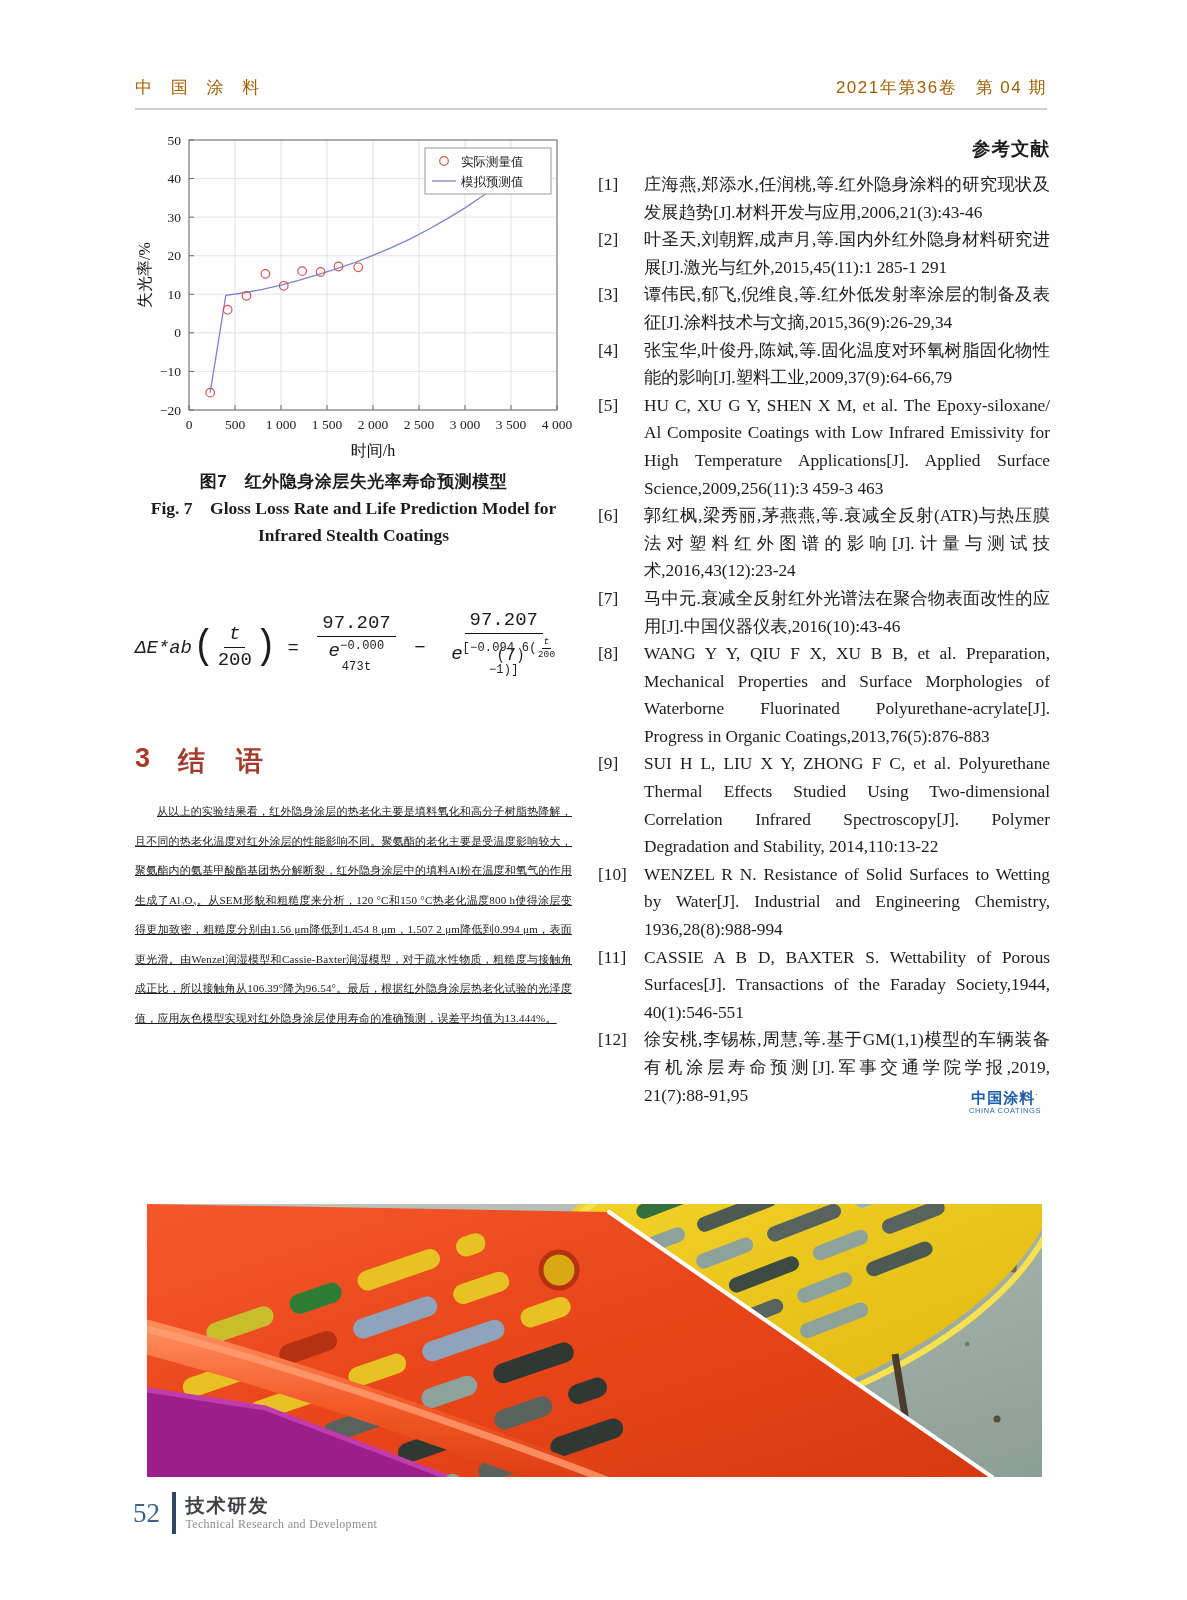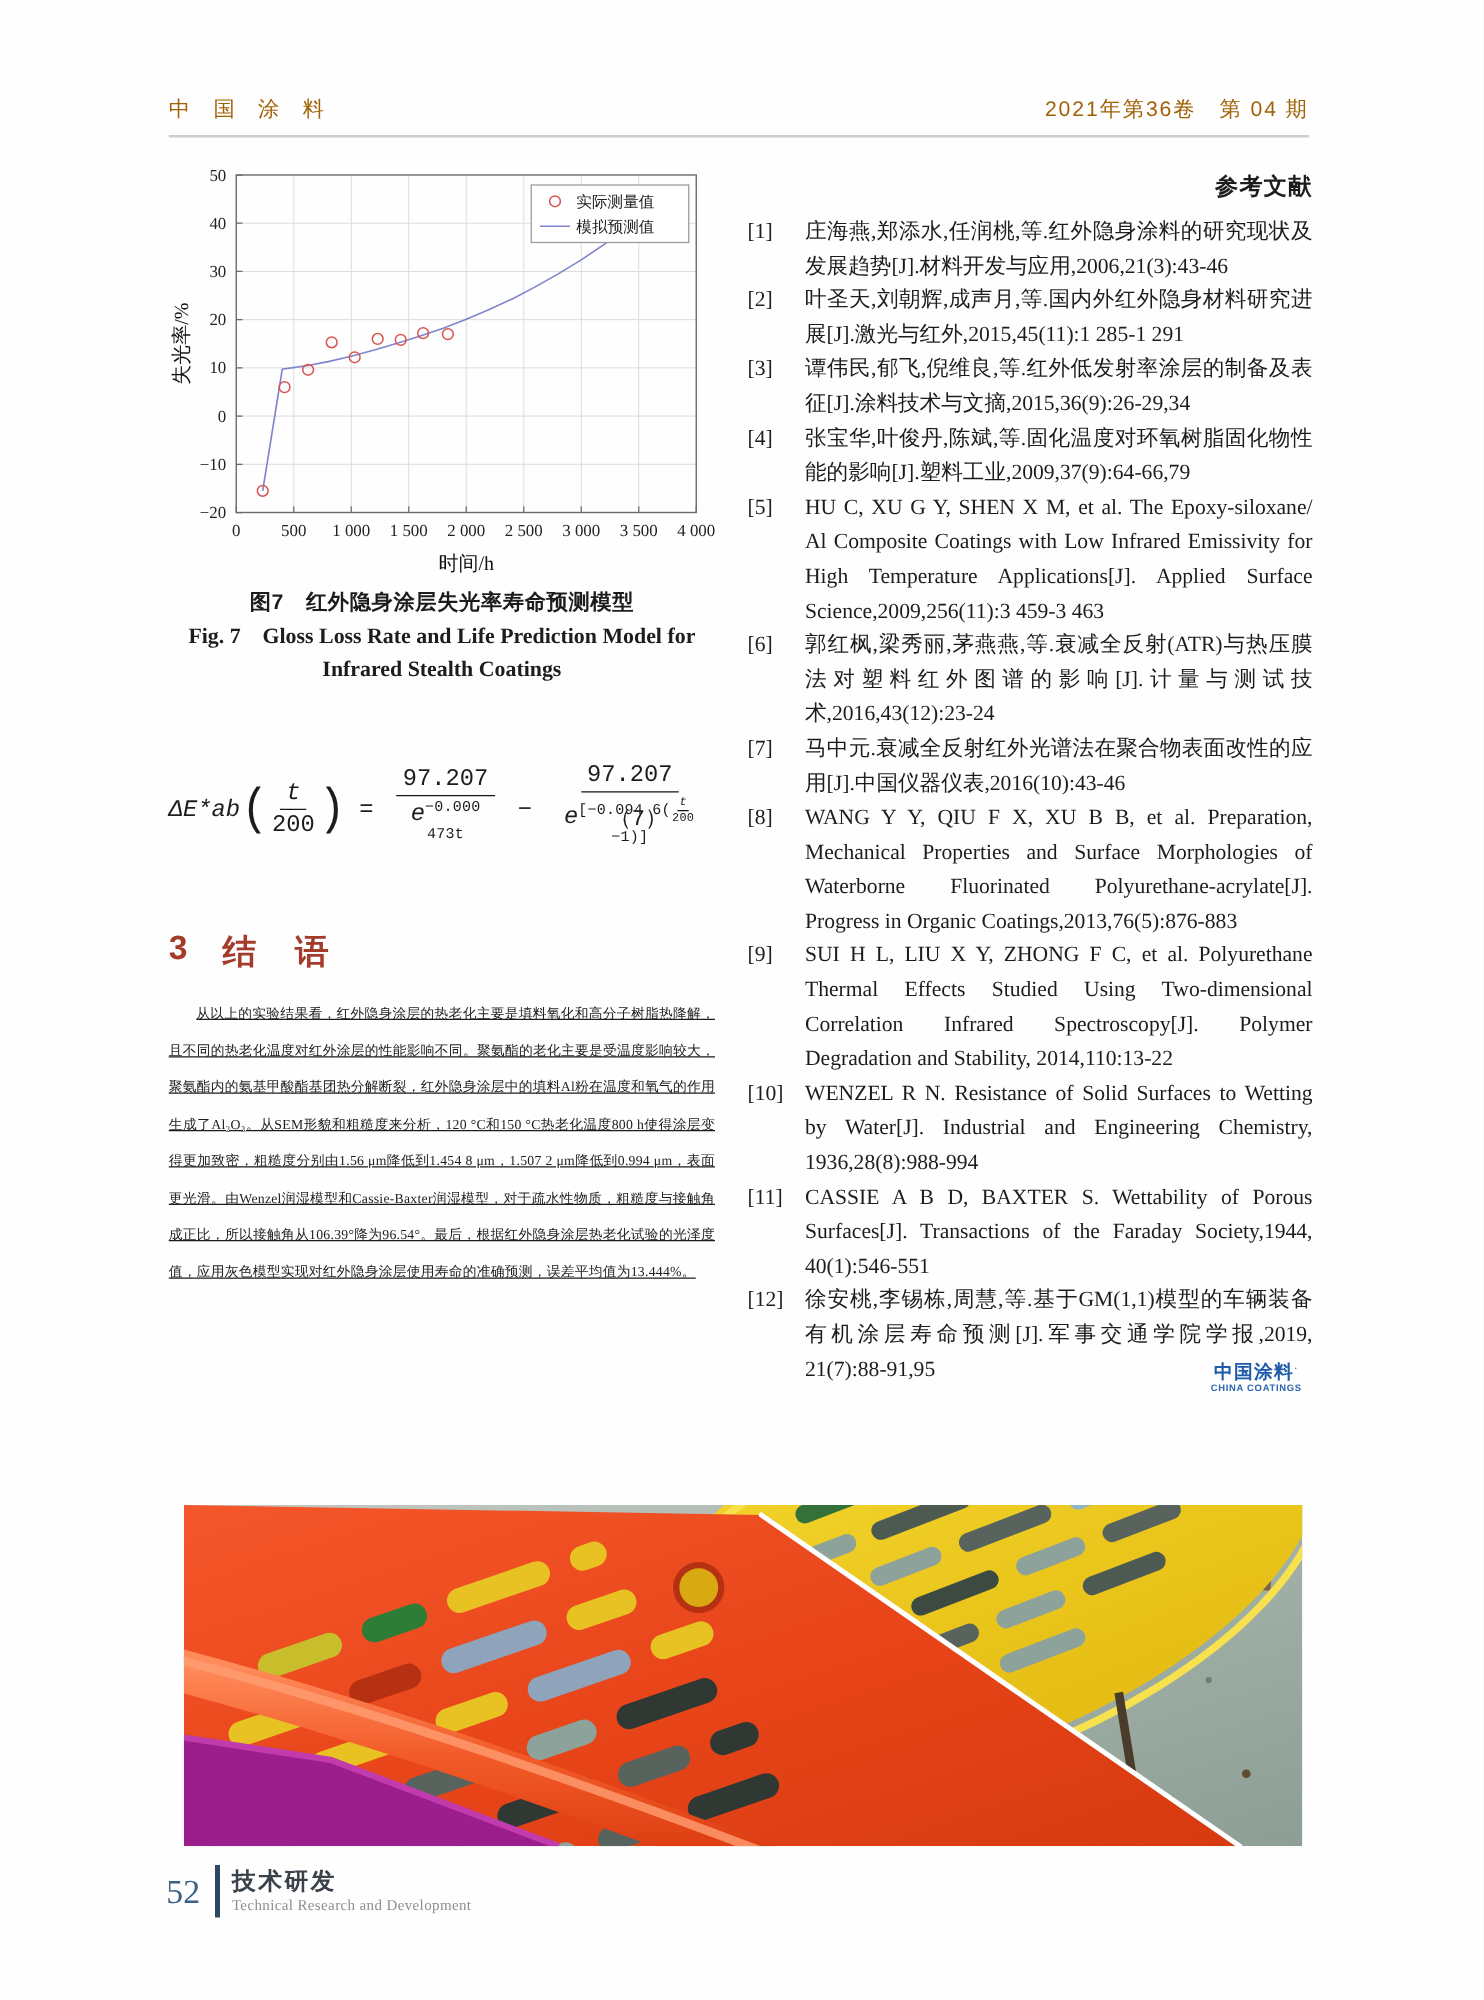--- a/index.html
+++ b/index.html
@@ -53,21 +53,21 @@
                letter-spacing:1px;margin-bottom:10px;}
   .ref-item{display:flex;font-size:17.3px;line-height:27.6px;margin:0;}
   .ref-label{flex:0 0 46px;}
   .ref-text{flex:1;text-align:justify;}
 
   
   .logo{position:absolute;left:963px;top:1090px;width:84px;text-align:center;
         font-family:"Liberation Sans",sans-serif;color:#1e5ca9;}
   .logo .cn{font-weight:bold;font-size:15px;letter-spacing:1px;line-height:16px;}
   .logo .tm{font-size:8px;vertical-align:top;}
-  .logo .en{font-size:7.5px;letter-spacing:.6px;color:#2a66ad;font-weight:bold;}
+  .logo .en{font-size:7.5px;letter-spacing:.6px;color:#2a66ad;}
 
   
   .photo{position:absolute;left:147px;top:1204px;width:895px;height:273px;overflow:hidden;}
   .photo svg{display:block;}
 
   
   .footer{position:absolute;left:133px;top:1492px;display:flex;align-items:center;}
   .footer .pg{font-size:27px;color:#3a6186;margin-right:12px;font-family:"Liberation Serif",serif;}
   .footer .bar{width:3.5px;height:42px;background:#2e4763;margin-right:10px;}
   .footer .fcol{display:flex;flex-direction:column;justify-content:flex-end;}

